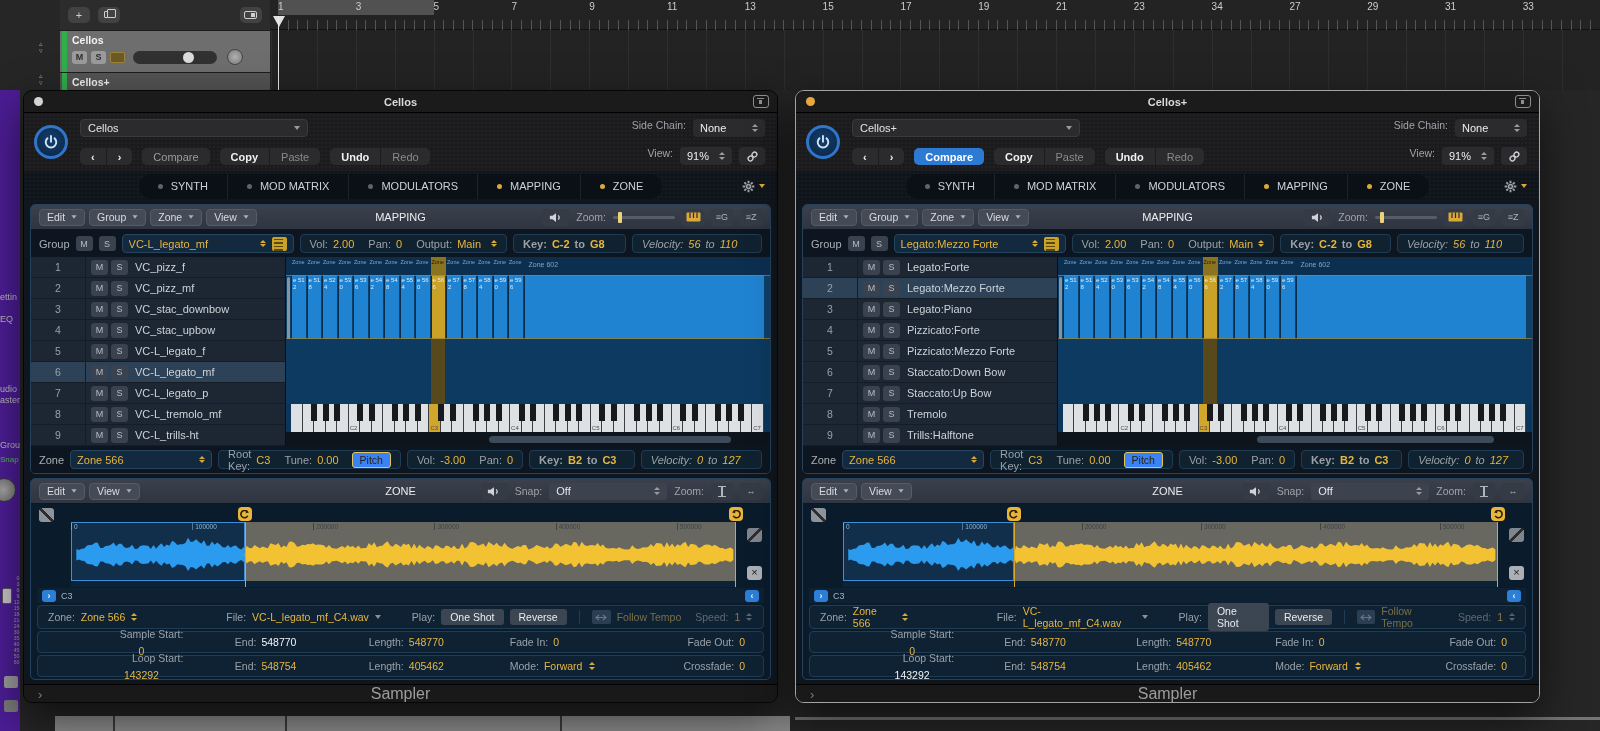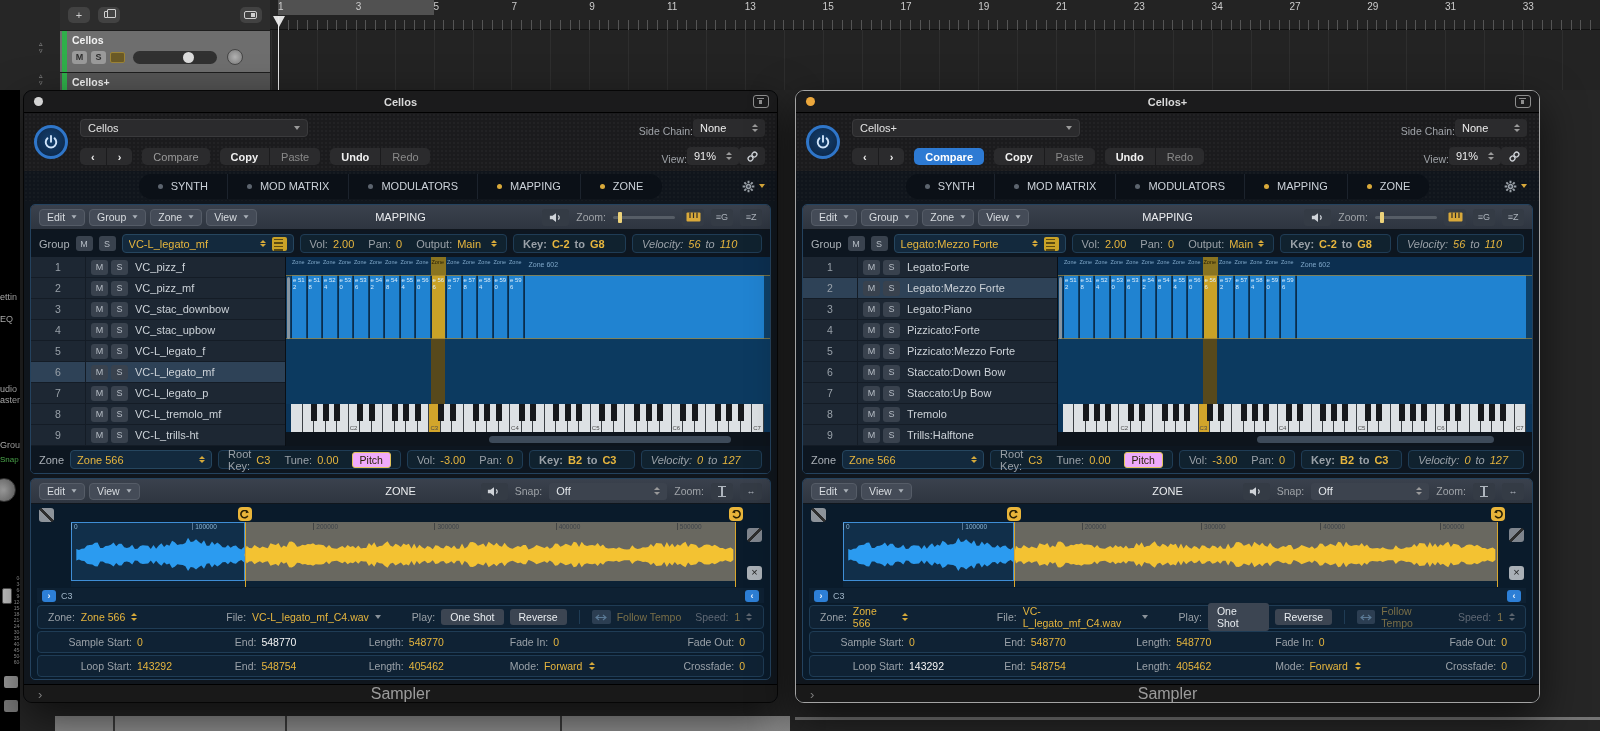--- a/index.html
+++ b/index.html
@@ -3,21 +3,21 @@
 <meta charset="utf-8">
 <style>
   html,body{margin:0;padding:0;}
   body{width:1600px;height:731px;position:relative;overflow:hidden;background:#262626;
        font-family:"Liberation Sans", sans-serif; -webkit-font-smoothing:antialiased;}
   *{box-sizing:border-box;}
   button{font-family:inherit;cursor:default;}
 
   
   .bg{position:absolute;inset:0;}
-  .inspector{position:absolute;left:0;top:90px;width:20px;bottom:0;background:#000000;overflow:hidden;}
+  .inspector{position:absolute;left:0;top:90px;width:20px;bottom:0;background:#4c1d95;overflow:hidden;}
   .insp-frag{position:absolute;left:0;width:23px;font-size:9px;color:#bdbdbd;overflow:hidden;white-space:nowrap;}
   .insp-frag.green{color:#57c057;font-size:8px;}
   .insp-knob{position:absolute;left:-8px;width:24px;height:24px;border-radius:50%;background:radial-gradient(#a8a8a8,#6d6d6d);border:1px solid #3a3a3a;}
   .insp-scale{position:absolute;left:0;width:21px;font-size:5px;color:#a5a5a5;text-align:right;line-height:5.8px;}
   .insp-fader{position:absolute;left:2px;width:10px;height:16px;background:#c6c6c6;border:1px solid #555;border-radius:2px;}
   .chev-col{position:absolute;left:33px;top:0;width:26px;height:90px;}
   .chev-pair{position:absolute;left:6px;color:#9a9a9a;font-size:7px;line-height:7px;text-align:center;}
   .tracks-head{position:absolute;left:60px;top:0;width:210px;height:90px;background:#2c2c2c;}
   .th-toolbar{height:30px;display:flex;align-items:center;padding:0 8px;gap:8px;background:#2c2c2c;}
   .tb-btn{width:22px;height:16px;background:#424242;border:none;border-radius:5px;color:#cfcfcf;font-size:11px;line-height:14px;padding:0;}
@@ -78,21 +78,21 @@
   .cdn{width:0;height:0;border-left:3.5px solid transparent;border-right:3.5px solid transparent;border-top:4.5px solid #9a9a9a;display:inline-block;}
   .hdr-row2{display:flex;gap:10px;align-items:center;}
   .btn-group{display:flex;background:#2b2b2d;border-radius:5px;overflow:hidden;}
   .btn-group button{background:transparent;border:none;font-size:11px;padding:2.5px 11px;}
   .btn-group button + button{border-left:1px solid #1b1b1d;}
   .btn.compare{background:#2b2b2d;border:none;border-radius:5px;color:#9b9b9b;padding:2.5px 11px;font-size:11px;}
   .btn.compare.active{background:#2d7ad3;color:#fff;font-weight:bold;}
   .on{color:#f0f0f0;font-weight:bold;}
   .off{color:#8a8a8a;}
   .hdr-right{margin-left:auto;display:flex;flex-direction:column;justify-content:space-between;align-items:flex-end;}
-  .hr-row{display:flex;align-items:flex-end;gap:0;}
+  .hr-row{display:flex;align-items:flex-start;gap:7px;}
   .lbl{color:#9fa3a8;font-size:10.5px;}
   .field{background:#2b2b2d;border-radius:4px;height:18px;display:flex;align-items:center;padding:0 7px;color:#ededed;gap:8px;}
   .field.sc{width:72px;}
   .field.vw{width:52px;}
   .stp{display:inline-flex;flex-direction:column;gap:1.5px;margin-left:auto;color:#9a9a9a;}
   .stp i{width:0;height:0;border-left:3px solid transparent;border-right:3px solid transparent;}
   .stp .up{border-bottom:3.8px solid currentColor;}
   .stp .dn{border-top:3.8px solid currentColor;}
   .stp.yellow{color:#d6a93a;}
   .stp.dim{color:#5b636d;}
@@ -136,21 +136,21 @@
     background-image:repeating-linear-gradient(#5a4a12 0 1.5px,transparent 1.5px 3.5px);background-size:9px 100%;background-position:2.5px 2px;background-repeat:no-repeat;}
   .panel{background:#10222f;border:1px solid #1f3c55;border-radius:4px;height:19px;display:flex;align-items:center;gap:5px;padding:0 9px;color:#9aa1a8;}
   .panel .val{color:#e7b63e;}
   .plbl{color:#9aa1a8;}
   .sp{margin-left:9px;}
   .p-volpan{flex:1.45;}
   .p-key{flex:.72;font-weight:bold;}
   .p-vel{flex:.85;font-style:italic;}
   .p-root{flex:1.2;}
   .p-vp2{flex:.72;}
-  .pitchbtn{background:#f0abfc;color:#2a2208;border-radius:3px;padding:1px 7px;font-size:10.5px;margin-left:8px;border:1px solid #e2c45a;}
+  .pitchbtn{background:#3b82f6;color:#2a2208;border-radius:3px;padding:1px 7px;font-size:10.5px;margin-left:8px;border:1px solid #e2c45a;}
 
   .map-main{display:flex;height:189px;flex:0 0 auto;}
   .glist{width:255px;background:#1d2733;display:flex;flex-direction:column;border-right:1px solid #0a0f15;}
   .grow{flex:1;display:flex;align-items:center;border-bottom:1px solid #141c26;}
   .grow.selected{background:#2e4257;}
   .gnum{width:55px;text-align:center;color:#99a1a9;font-size:10.5px;border-right:1px solid #141c26;align-self:stretch;display:flex;align-items:center;justify-content:center;}
   .grow .ms{margin-left:5px;}
   .grow .ms + .ms{margin-left:3px;}
   .gname2{color:#ccd2d8;margin-left:7px;white-space:nowrap;}
 
@@ -215,21 +215,21 @@
   .vdiv{width:1px;height:14px;background:#1f3c55;margin:0 6px;}
   .ft-icon{width:19px;height:14px;background:#2c3e52;border-radius:2px;display:flex;align-items:center;justify-content:center;}
   .dim{color:#7a6f48;}
   .dim2{color:#5f6874;margin-left:8px;}
   .dimval{color:#8a7a4a;}
   .cdn.grey{border-top-color:#8a929a;}
 
   .param-row{height:22px;margin:0 6px 2px;background:#0f2234;border:1px solid #1f3c55;border-radius:4px;display:flex;align-items:center;padding:0 10px;flex:0 0 auto;font-size:10.5px;}
   .pc{display:flex;gap:5px;align-items:center;}
   .pc .plbl.pr{min-width:84px;text-align:right;}
-  .c1{width:26.5%;}
+  .c1{width:26.5%;flex-direction:column;}
   .c2{width:19%;align-items:center;}
   .c3{width:20%;}
   .c4{width:20.5%;}
   .c5{flex:1;justify-content:flex-end;padding-right:8px;}
   .param-row .val{color:#e7b63e;}
   .param-row .val.white{color:#f4f4f4;}
   .param-row .stp{margin-left:2px;}
 
   .wfooter{flex:1;background:#191919;border-top:1px solid #000;display:flex;align-items:center;justify-content:center;position:relative;margin-top:4px;}
   .fchev{position:absolute;left:14px;color:#7e7e7e;font-size:13px;}

